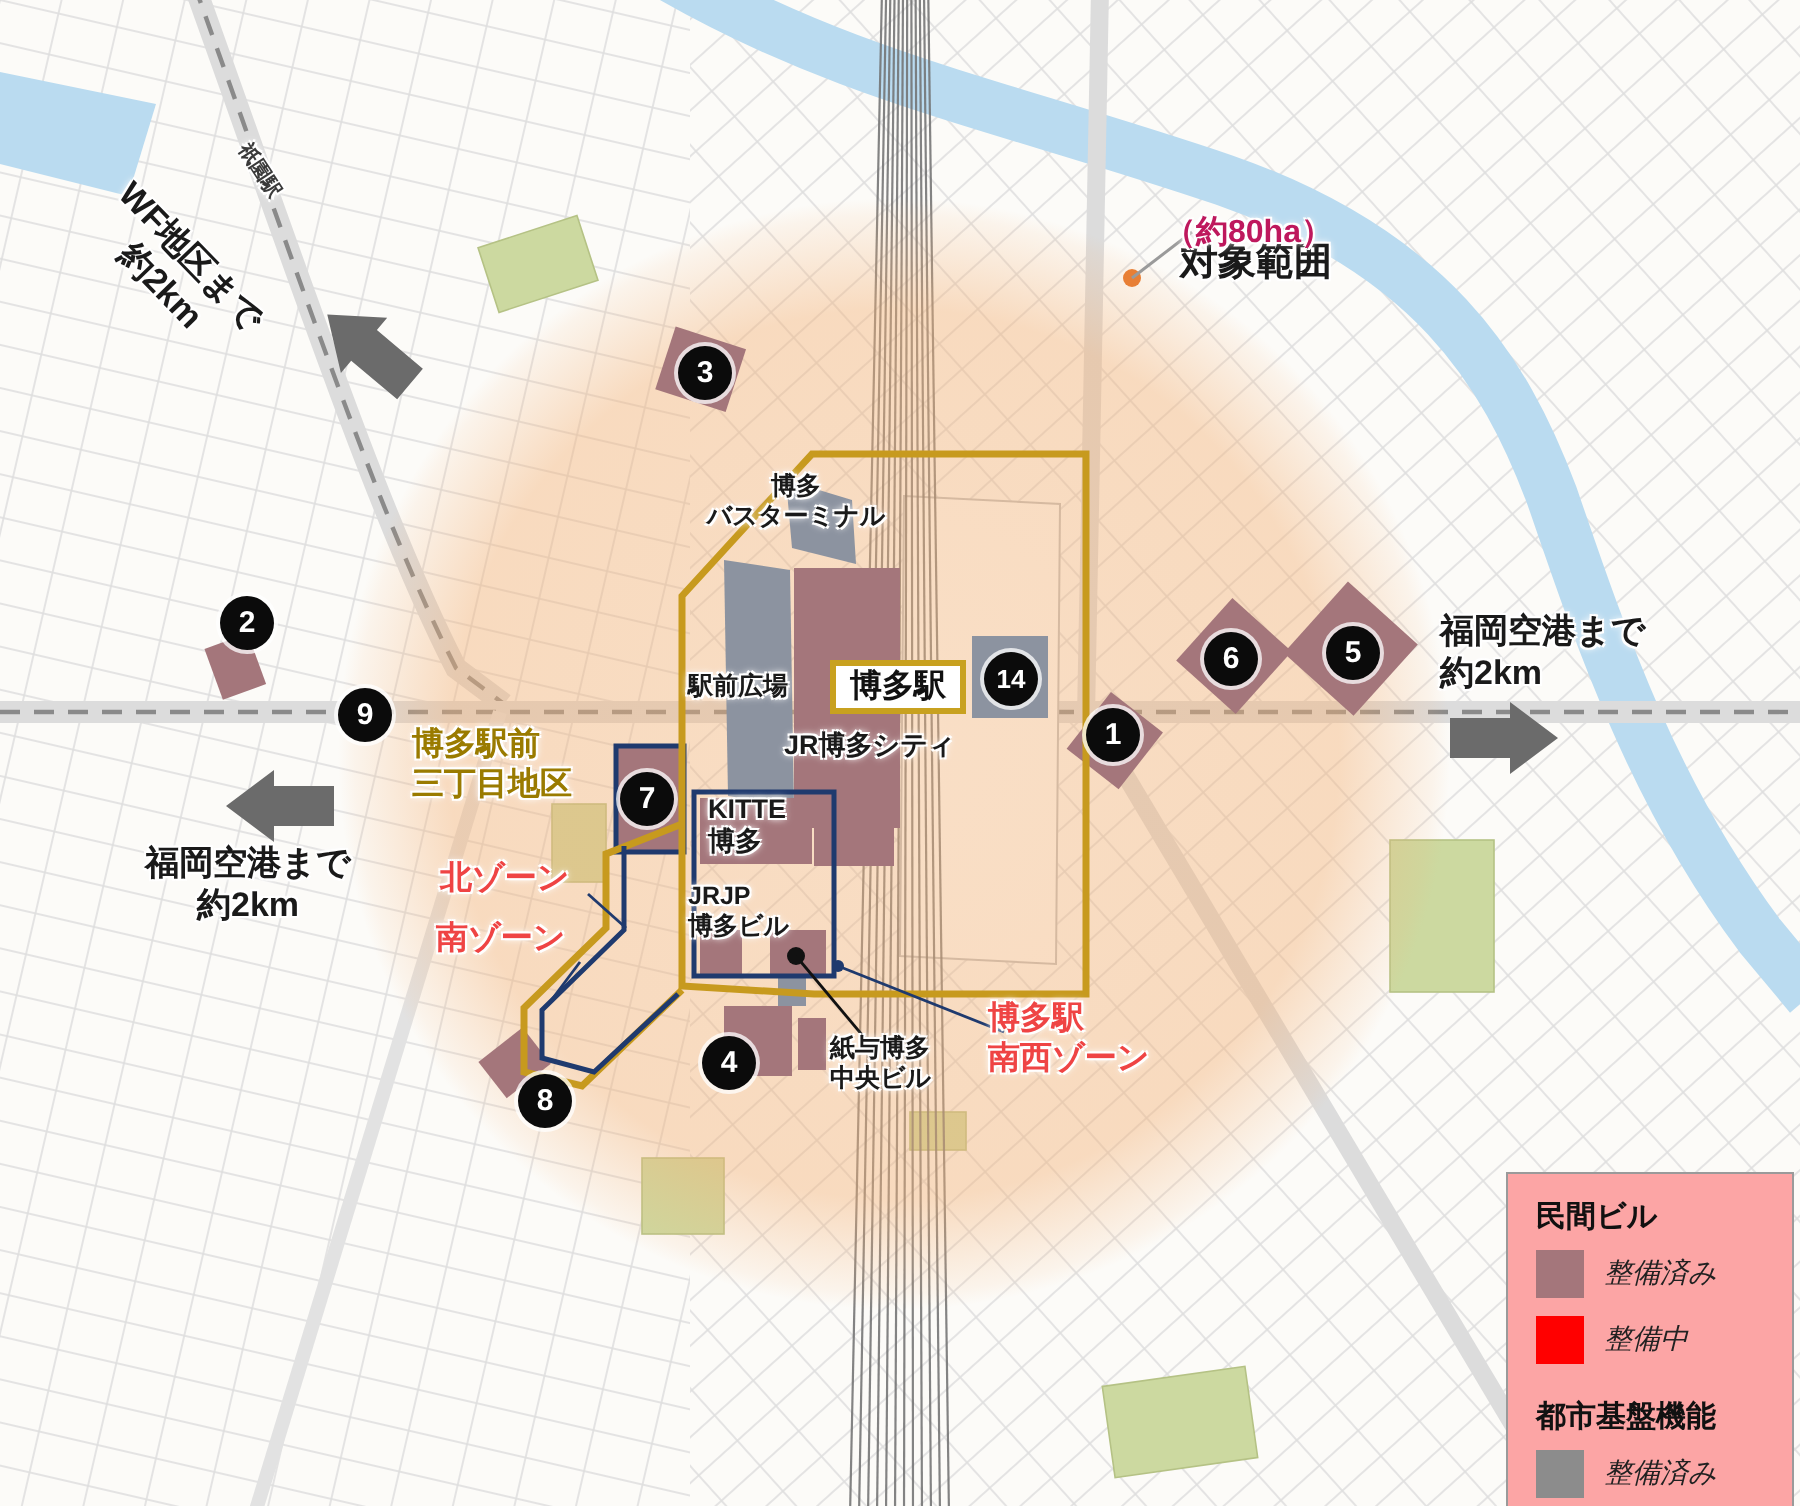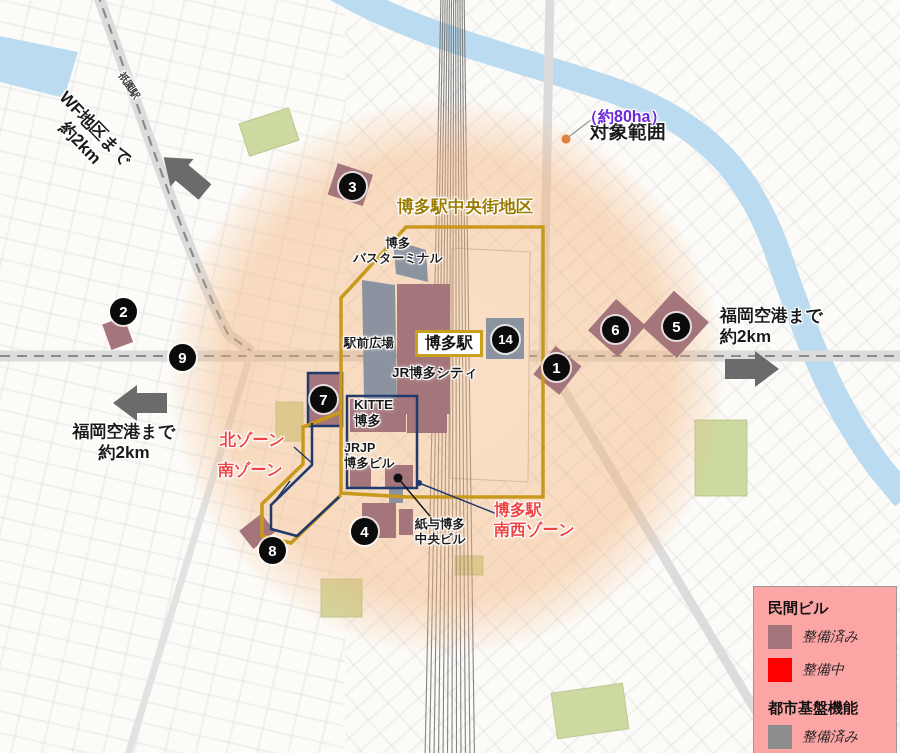--- a/index.html
+++ b/index.html
@@ -11,21 +11,21 @@
   .lbl { position:absolute; white-space:pre-line; line-height:1.22; font-weight:bold; color:#1a1a1a;
          text-shadow:-1px -1px 0 #fff,1px -1px 0 #fff,-1px 1px 0 #fff,1px 1px 0 #fff,0 0 3px #fff,0 0 5px #fff;
          z-index:30; }
   .lbl-sm  { font-size:12.5px; }
   .lbl-md  { font-size:13.5px; }
   .lbl-dist{ font-size:17px; }
   .lbl-gold{ font-size:17px; color:#9a7b00; }
   .lbl-gold2{ font-size:16px; color:#9a7b00; }
   .lbl-navy{ font-size:16px; color:#ef4444; }
   .lbl-target { font-size:19px; }
-  .lbl-target-sub { font-size:16px; color:#6d28d9; font-weight:bold; }
+  .lbl-target-sub { font-size:16px; color:#be185d; font-weight:bold; }
   .lbl-rot-wf { transform:rotate(46deg); transform-origin:top left; text-align:center; width:116px; font-size:17px; }
   .lbl-rot-gion { transform:rotate(57deg); transform-origin:top left; font-size:10px; font-weight:bold; color:#3a3a3a; }
   .center { text-align:center; }
 
   .station-box { position:absolute; left:415px; top:330px; width:68px; height:27px; background:#fff;
                  border:3px solid #c8a11f; z-index:32; font-size:16px; font-weight:bold; color:#111;
                  display:flex; align-items:center; justify-content:center; }
 
   .marker { position:absolute; width:27px; height:27px; border-radius:50%; background:#0b0b0b; color:#fff;
             font-size:15px; font-weight:bold; display:flex; align-items:center; justify-content:center;
@@ -157,21 +157,22 @@
     </g>
   </svg>
 
   <div class="lbl lbl-rot-wf" style="left:62px; top:80px;">WF地区まで
 約2km</div>
   <div class="lbl lbl-rot-gion" style="left:126px; top:70px;">祇園駅</div>
 
   <div class="lbl lbl-target" style="left:590px; top:84px;margin-top:36px;">対象範囲</div>
   <div class="lbl lbl-target-sub" style="left:582px; top:107px;">（約80ha）</div>
 
-  <div class="lbl lbl-gold" style="left:397px; top:197px;">博多駅中央街地区</div>
+  <div class="lbl lbl-gold2" style="left:206px; top:363px;">博多駅前
+三丁目地区</div>
   <div class="lbl lbl-navy" style="left:220px; top:430px;">北ゾーン</div>
   <div class="lbl lbl-navy" style="left:218px; top:460px;">南ゾーン</div>
   <div class="lbl lbl-navy" style="left:494px; top:500px;">博多駅
 南西ゾーン</div>
 
   <div class="lbl lbl-dist" style="left:720px; top:306px;">福岡空港まで
 約2km</div>
   <div class="lbl lbl-dist center" style="left:62px; top:422px; width:124px;">福岡空港まで
 約2km</div>
 

